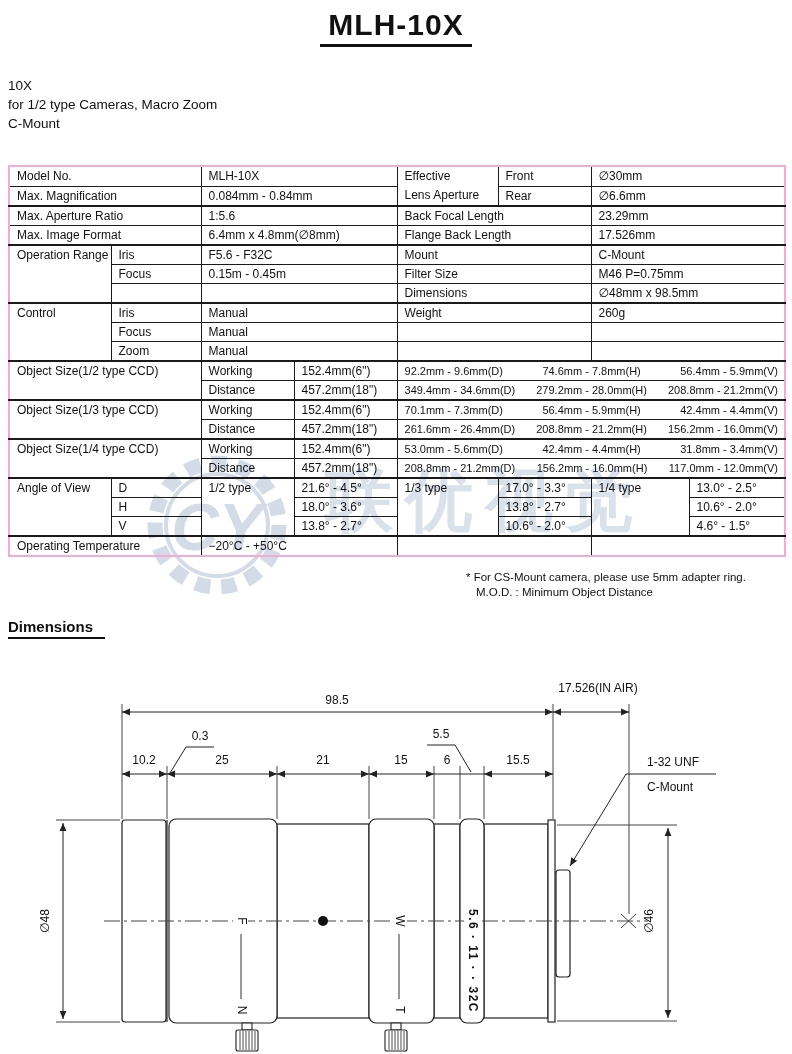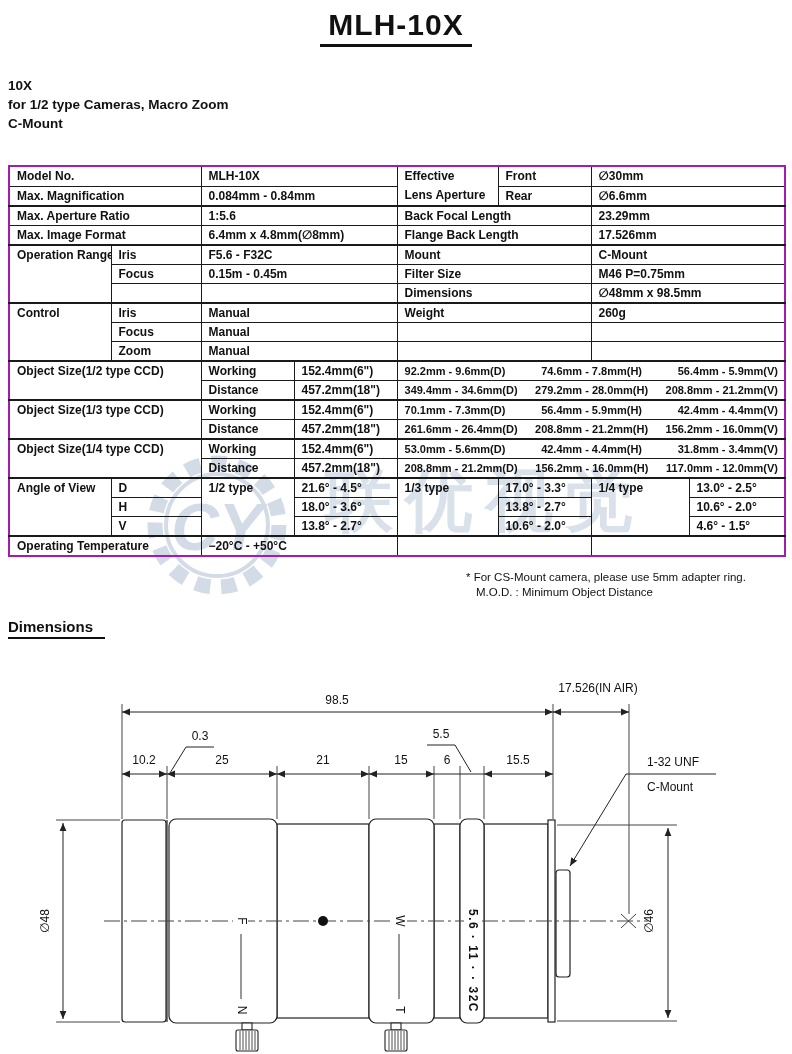--- a/index.html
+++ b/index.html
@@ -2,27 +2,27 @@
 <html><head>
 <meta charset="utf-8">
 <style>
   html,body{margin:0;padding:0;background:#fff;}
   .page{position:relative;width:792px;height:1054px;background:#ffffff;overflow:hidden;
         font-family:"Liberation Sans","DejaVu Sans",sans-serif;color:#111;}
   
   .title{position:absolute;top:8px;left:0;width:100%;text-align:center;z-index:2;}
   .title span{display:inline-block;font-size:30px;font-weight:bold;letter-spacing:1px;
               border-bottom:3px solid #111;padding:0 8px 2px;}
-  .subtitle{position:absolute;left:8px;top:76px;font-size:13.5px;font-weight:bold;line-height:19px;z-index:2;}
+  .subtitle{position:absolute;left:8px;top:76px;font-size:13.5px;font-weight:normal;line-height:19px;z-index:2;}
   
   table.spec{position:absolute;left:8px;top:165px;width:776px;border-collapse:collapse;
              table-layout:fixed;z-index:2;}
   .spec td{border:1px solid #1a1a1a;font-size:12px;padding:0 3px 0 7px;height:18px;
            line-height:18px;white-space:nowrap;overflow:hidden;background:transparent;}
-  .spec{border:2px solid #a21caf;font-weight:bold;}
+  .spec{border:2px solid #f9a8d4;}
   .spec tr.thick td{border-bottom-width:2px;}
   .spec td.bb2{border-bottom-width:2px;}
   .spec td.vt{vertical-align:top;line-height:19px;}
   .trio{display:flex;justify-content:space-between;font-size:11px;padding-right:3px;}
   .trio span{white-space:nowrap;}
   
   .notes{position:absolute;left:466px;top:570px;font-size:11.5px;line-height:14.5px;z-index:2;}
   .notes .n2{padding-left:10px;}
   
   .dim-heading{position:absolute;left:8px;top:618px;z-index:2;}

